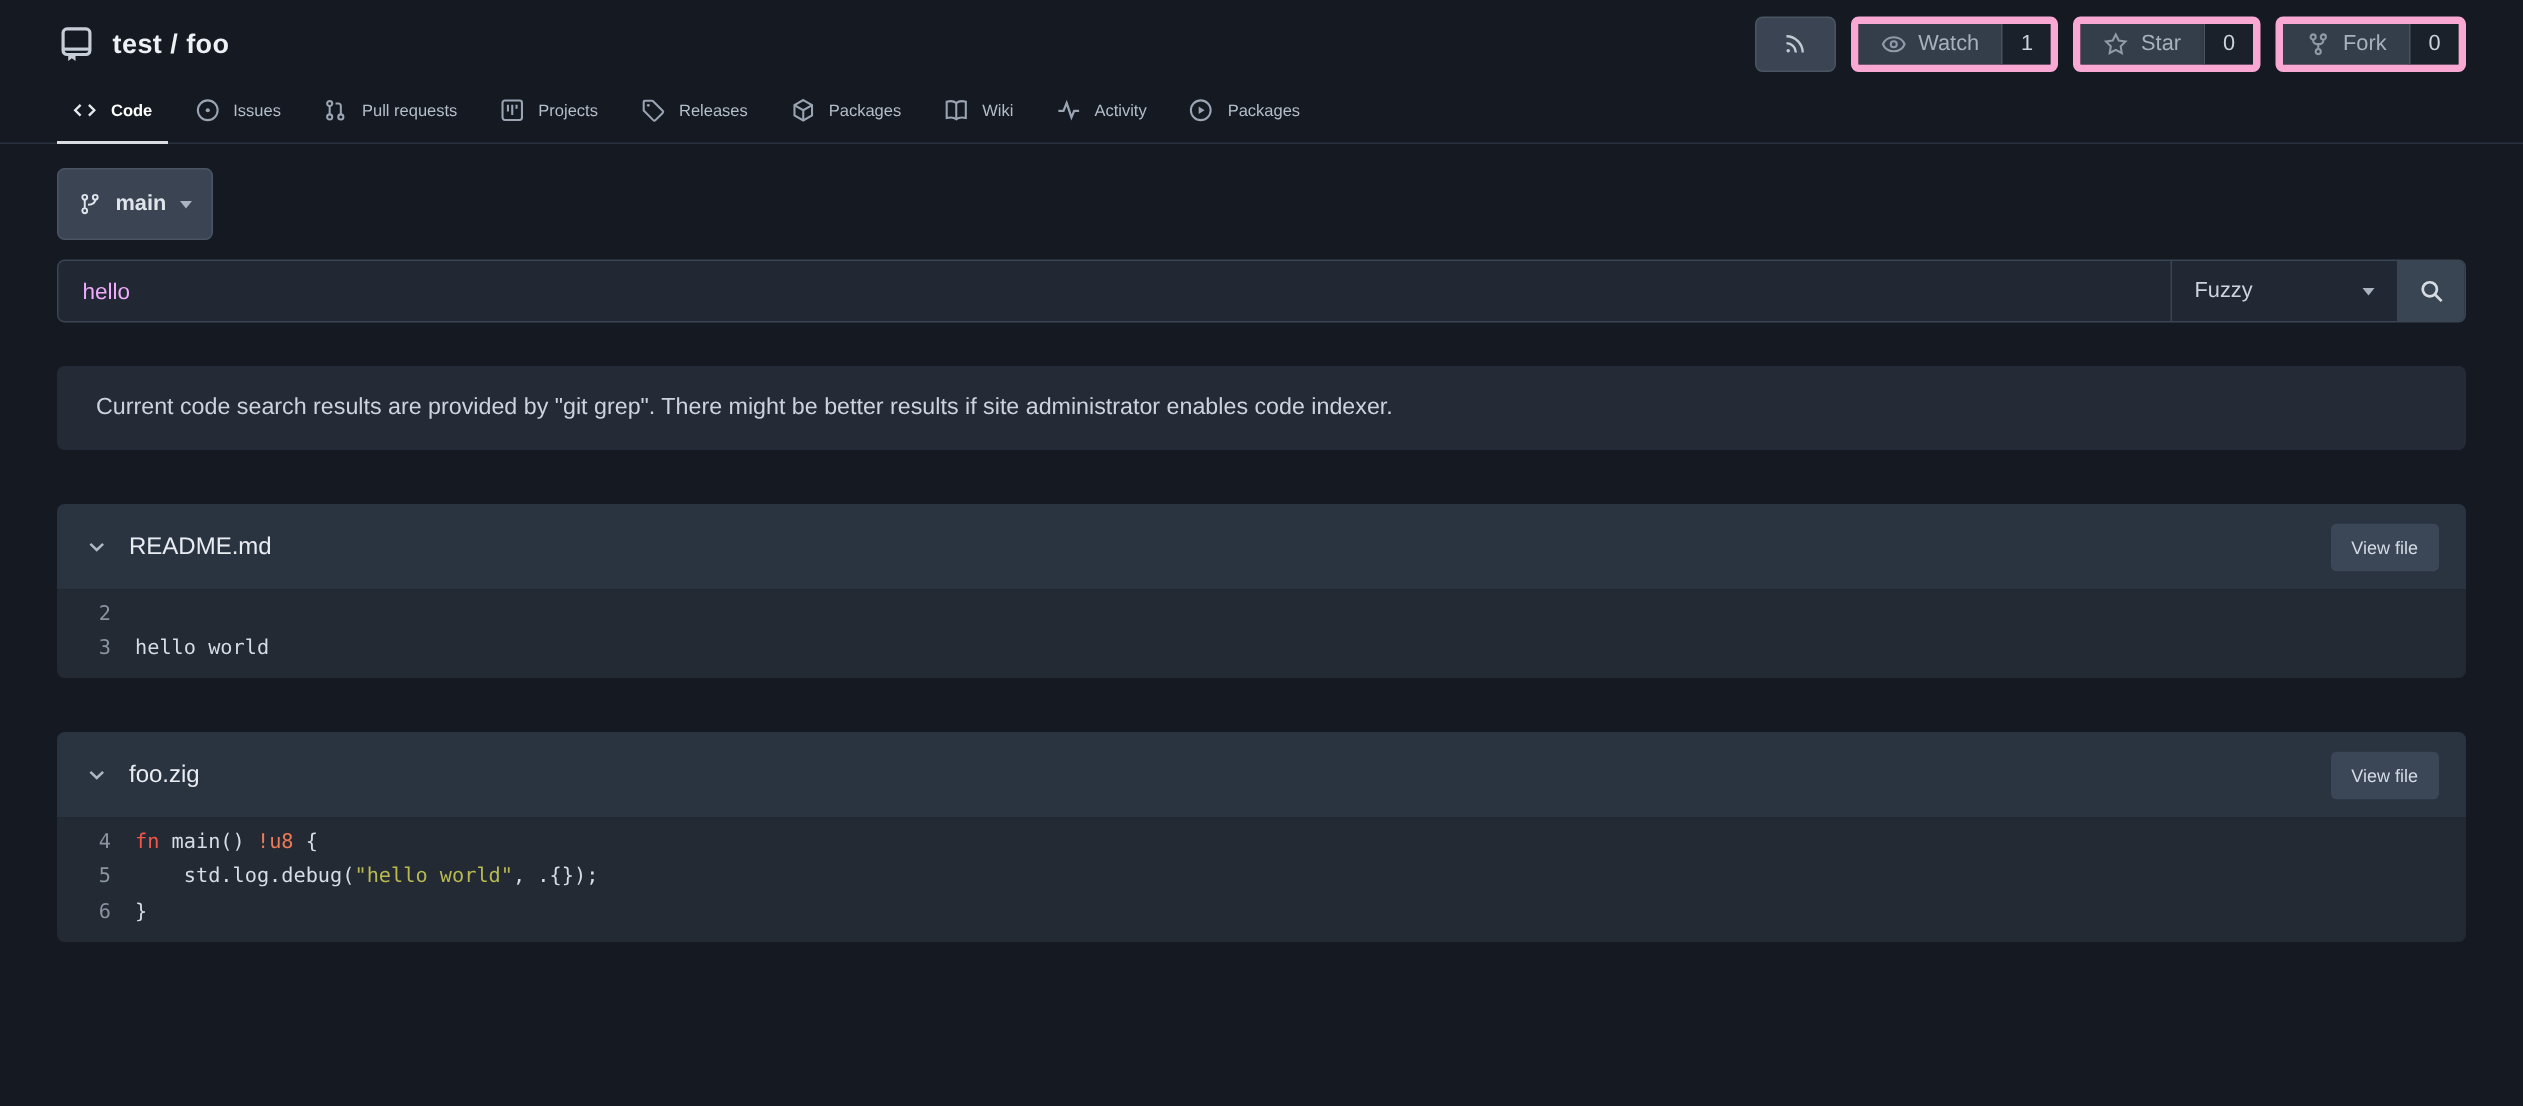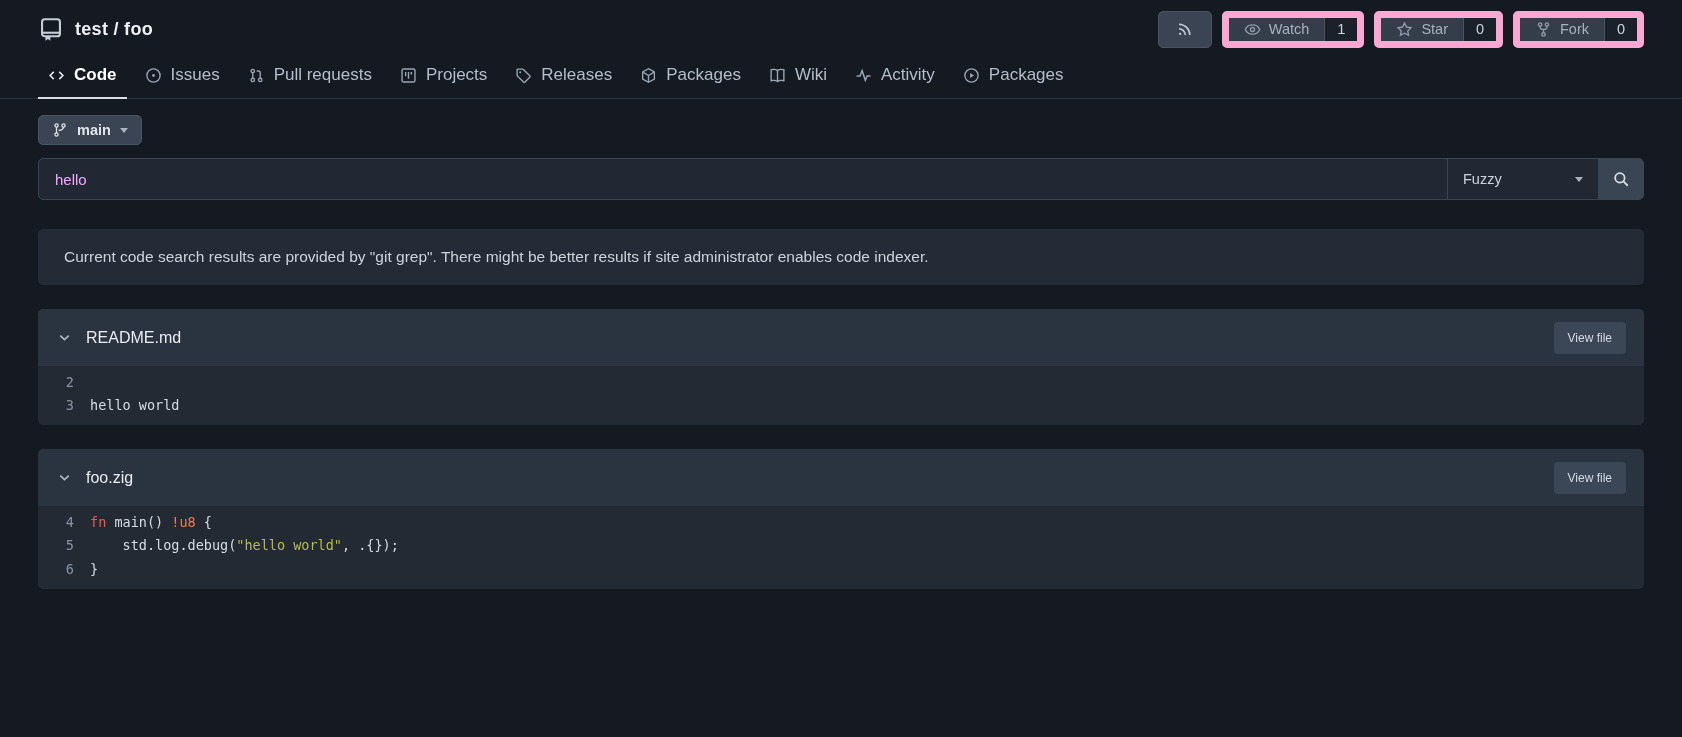--- a/index.html
+++ b/index.html
@@ -15,49 +15,49 @@
   
   .repo-header { display:flex; align-items:center; padding:12px 38px 6px 38px; height:52px; }
   .repo-icon { color:#c7cdd6; margin-right:11px; }
   .repo-title { font-size:18px; font-weight:bold; color:#edf0f4; letter-spacing:.3px; }
   .header-actions { margin-left:auto; display:flex; gap:10px; align-items:center; }
   .icon-btn {
     width:54px; height:37px; background:#3a4452; border:1px solid #4a5462;
     border-radius:5px; display:flex; align-items:center; justify-content:center;
     color:#c3cad4; cursor:pointer;
   }
-  .btn-group { display:flex; height:37px; border:7px solid #f9a8d4; border-radius:5px; overflow:hidden; }
+  .btn-group { display:flex; height:37px; border:5px solid #f9a8d4; border-radius:5px; overflow:hidden; }
   .btn-main {
     display:flex; align-items:center; gap:8px; padding:0 15px;
     background:#343d4a; color:#a7b1be; font-size:14.5px; cursor:pointer;
   }
   .btn-count {
     display:flex; align-items:center; justify-content:center; min-width:33px; padding:0 9px;
     background:#1b212b; color:#ccd3dc; font-size:14.5px; border-left:1px solid #49525f; cursor:pointer;
   }
   .btn-main .ico { color:#8f99a7; }
 
   
   .tabs-wrap { border-bottom:1px solid #2a3240; padding:0 38px; }
   .tabs { display:flex; gap:8px; }
   .tab {
     display:flex; align-items:center; gap:9px; padding:13px 10px 12px 10px;
-    font-size:17px; color:#b4bdc9; cursor:pointer; border-bottom:2px solid transparent; margin-bottom:-1px;
+    font-size:11px; color:#b4bdc9; cursor:pointer; border-bottom:2px solid transparent; margin-bottom:-1px;
     text-decoration:none;
   }
   .tab .ico { color:#9aa4b2; }
   .tab.active { color:#ffffff; font-weight:bold; border-bottom-color:#d9dde2; }
   .tab.active .ico { color:#e3e7ec; }
 
   .container { padding:0 38px; }
 
   
   .branch-row { margin-top:16px; }
   .branch-btn {
-    display:inline-flex; align-items:center; gap:9px; height:30px; padding:0 13px;
+    display:inline-flex; align-items:center; gap:9px; height:48px; padding:0 13px;
     background:#3a4452; border:1px solid #4a5464; border-radius:5px;
     color:#e0e5eb; font-size:14.5px; font-weight:bold; cursor:pointer;
   }
   .caret-down {
     width:0; height:0; border-left:4.5px solid transparent; border-right:4.5px solid transparent;
     border-top:5.5px solid #aab3bf;
   }
 
   
   .search-bar {
@@ -77,21 +77,21 @@
     display:flex; align-items:center; justify-content:center; color:#d7dce3; cursor:pointer;
   }
 
   
   .notice {
     margin-top:29px; background:#242b37; border-radius:5px;
     padding:19px 26px; font-size:15.5px; color:#ccd3dd;
   }
 
   
-  .result { margin-top:24px; border-radius:5px; overflow:hidden; }
+  .result { margin-top:36px; border-radius:5px; overflow:hidden; }
   .result-header { background:#2a3340; display:flex; align-items:center; height:57px; padding:0 18px; }
   .fold-chevron { color:#aeb7c3; cursor:pointer; }
   .result-title { margin-left:13px; font-size:16px; color:#e9edf2; }
   .view-file-btn {
     margin-left:auto; background:#3b4757; border:1px solid #46526200; border-radius:4px;
     color:#d3dae3; font-size:12px; padding:8px 13px; cursor:pointer;
     font-family:"Liberation Sans",sans-serif;
   }
   .code-area { background:#232a34; padding:4px 0 8px 0; }
   .code-line { display:flex; align-items:center; height:23.5px; font-family:"DejaVu Sans Mono",monospace; font-size:13.5px; }

